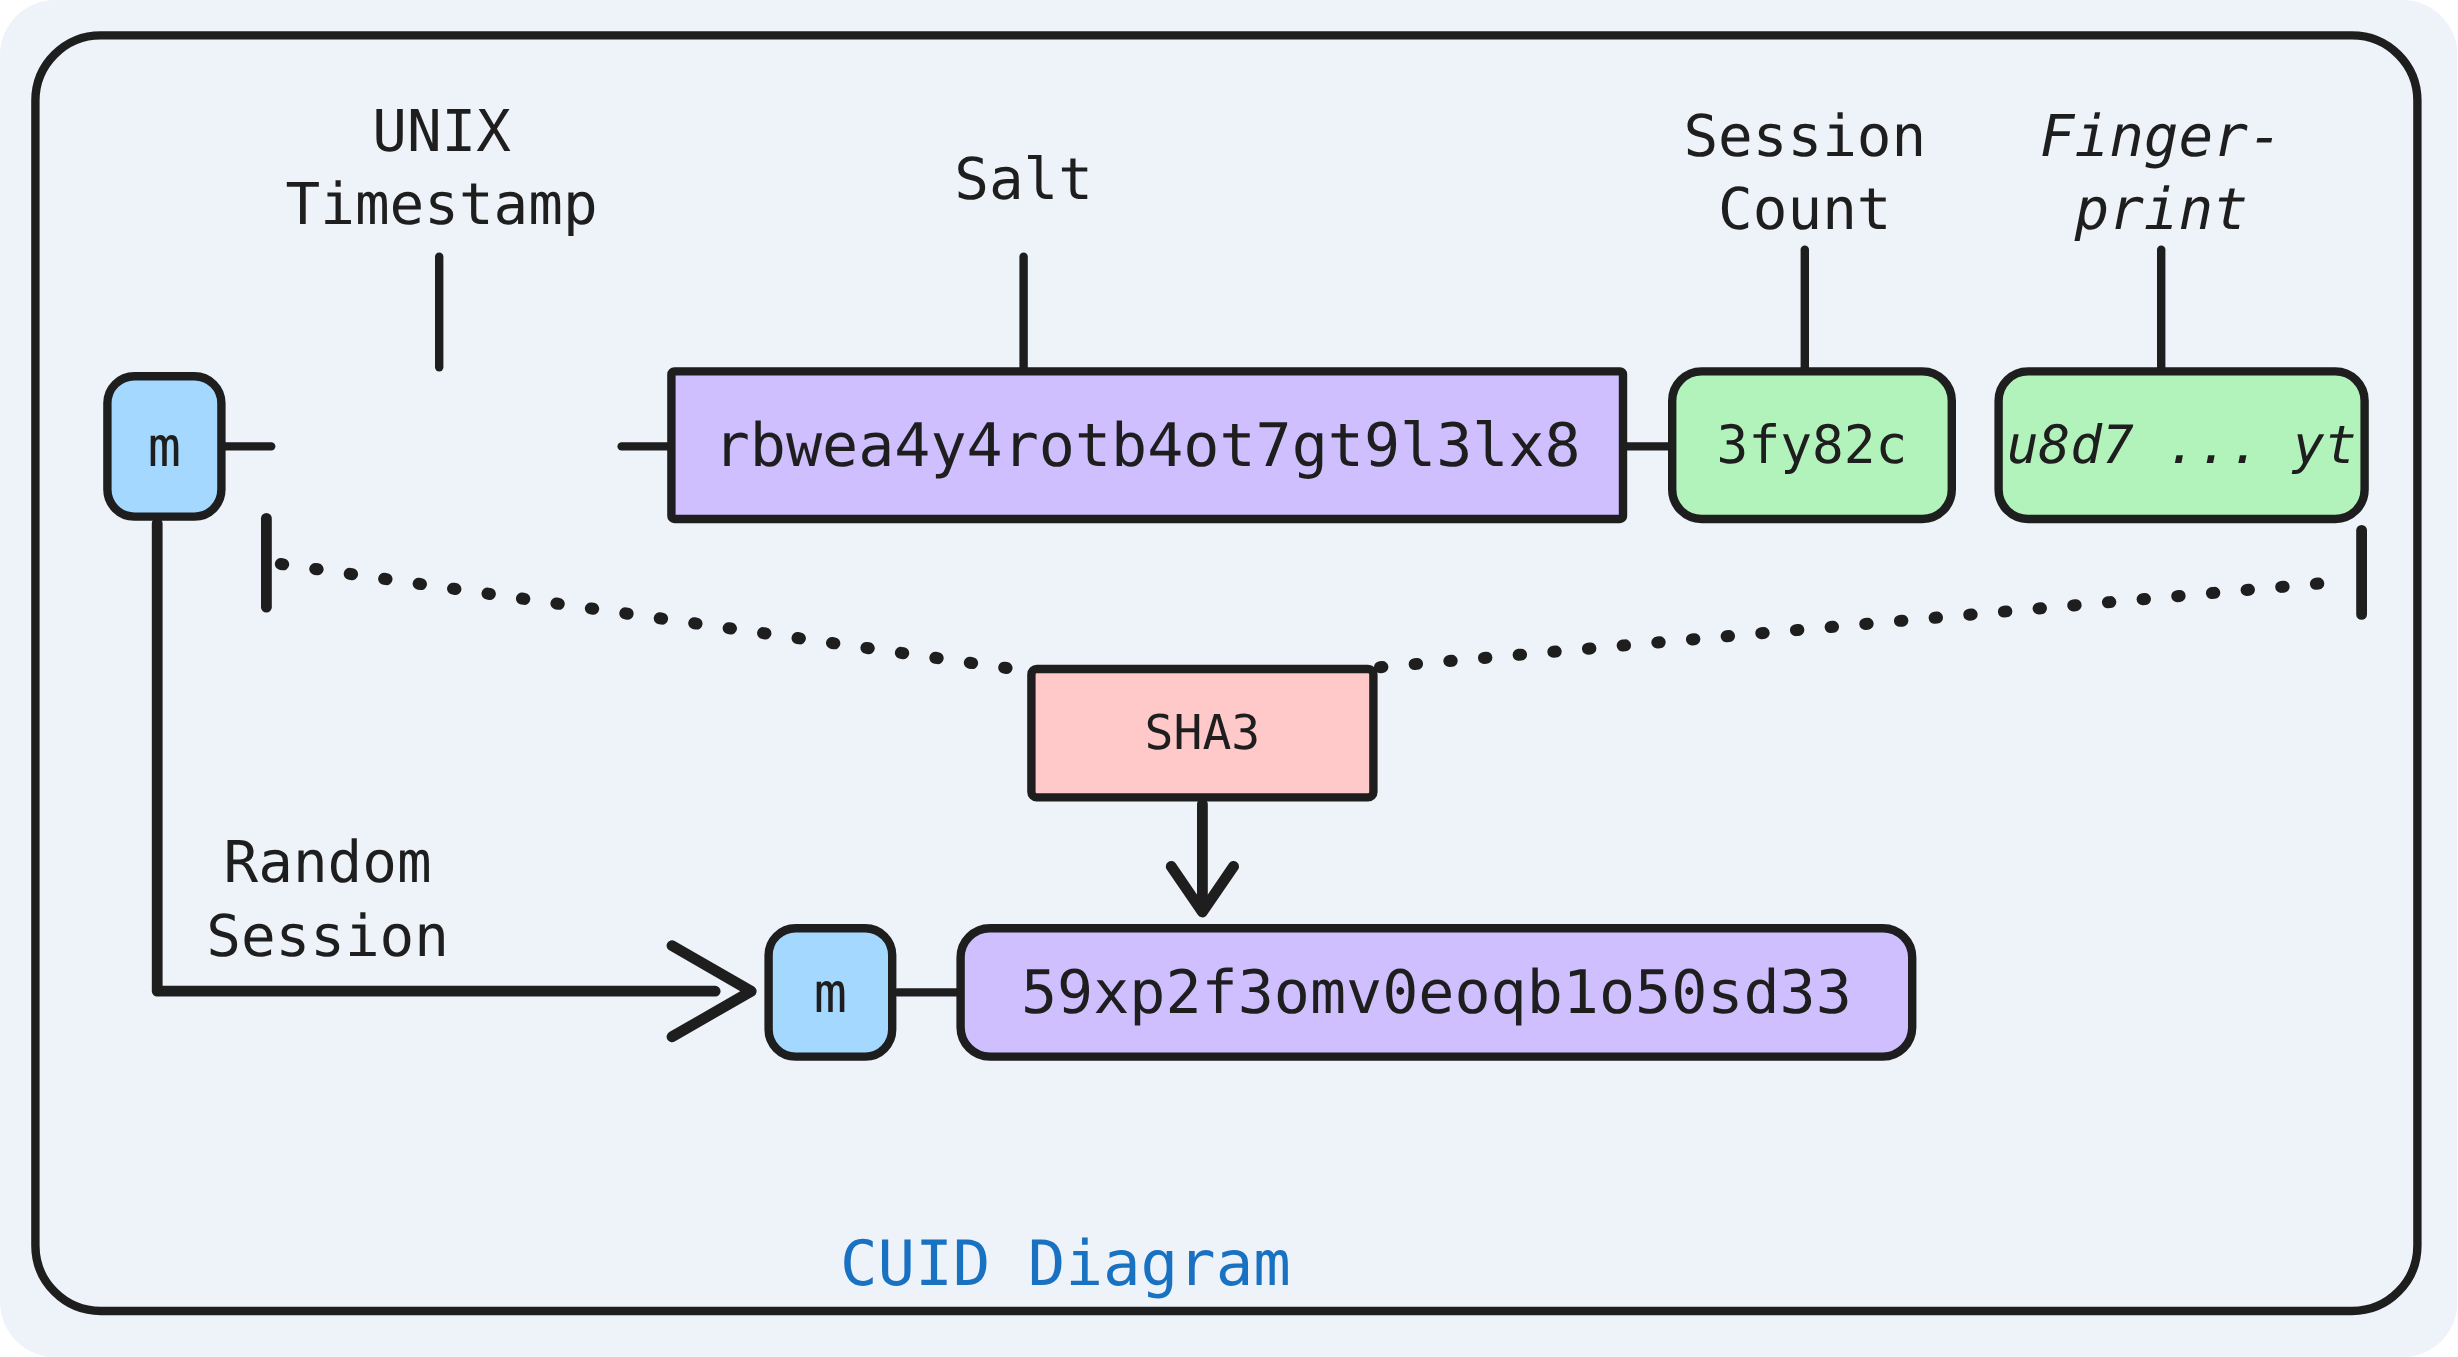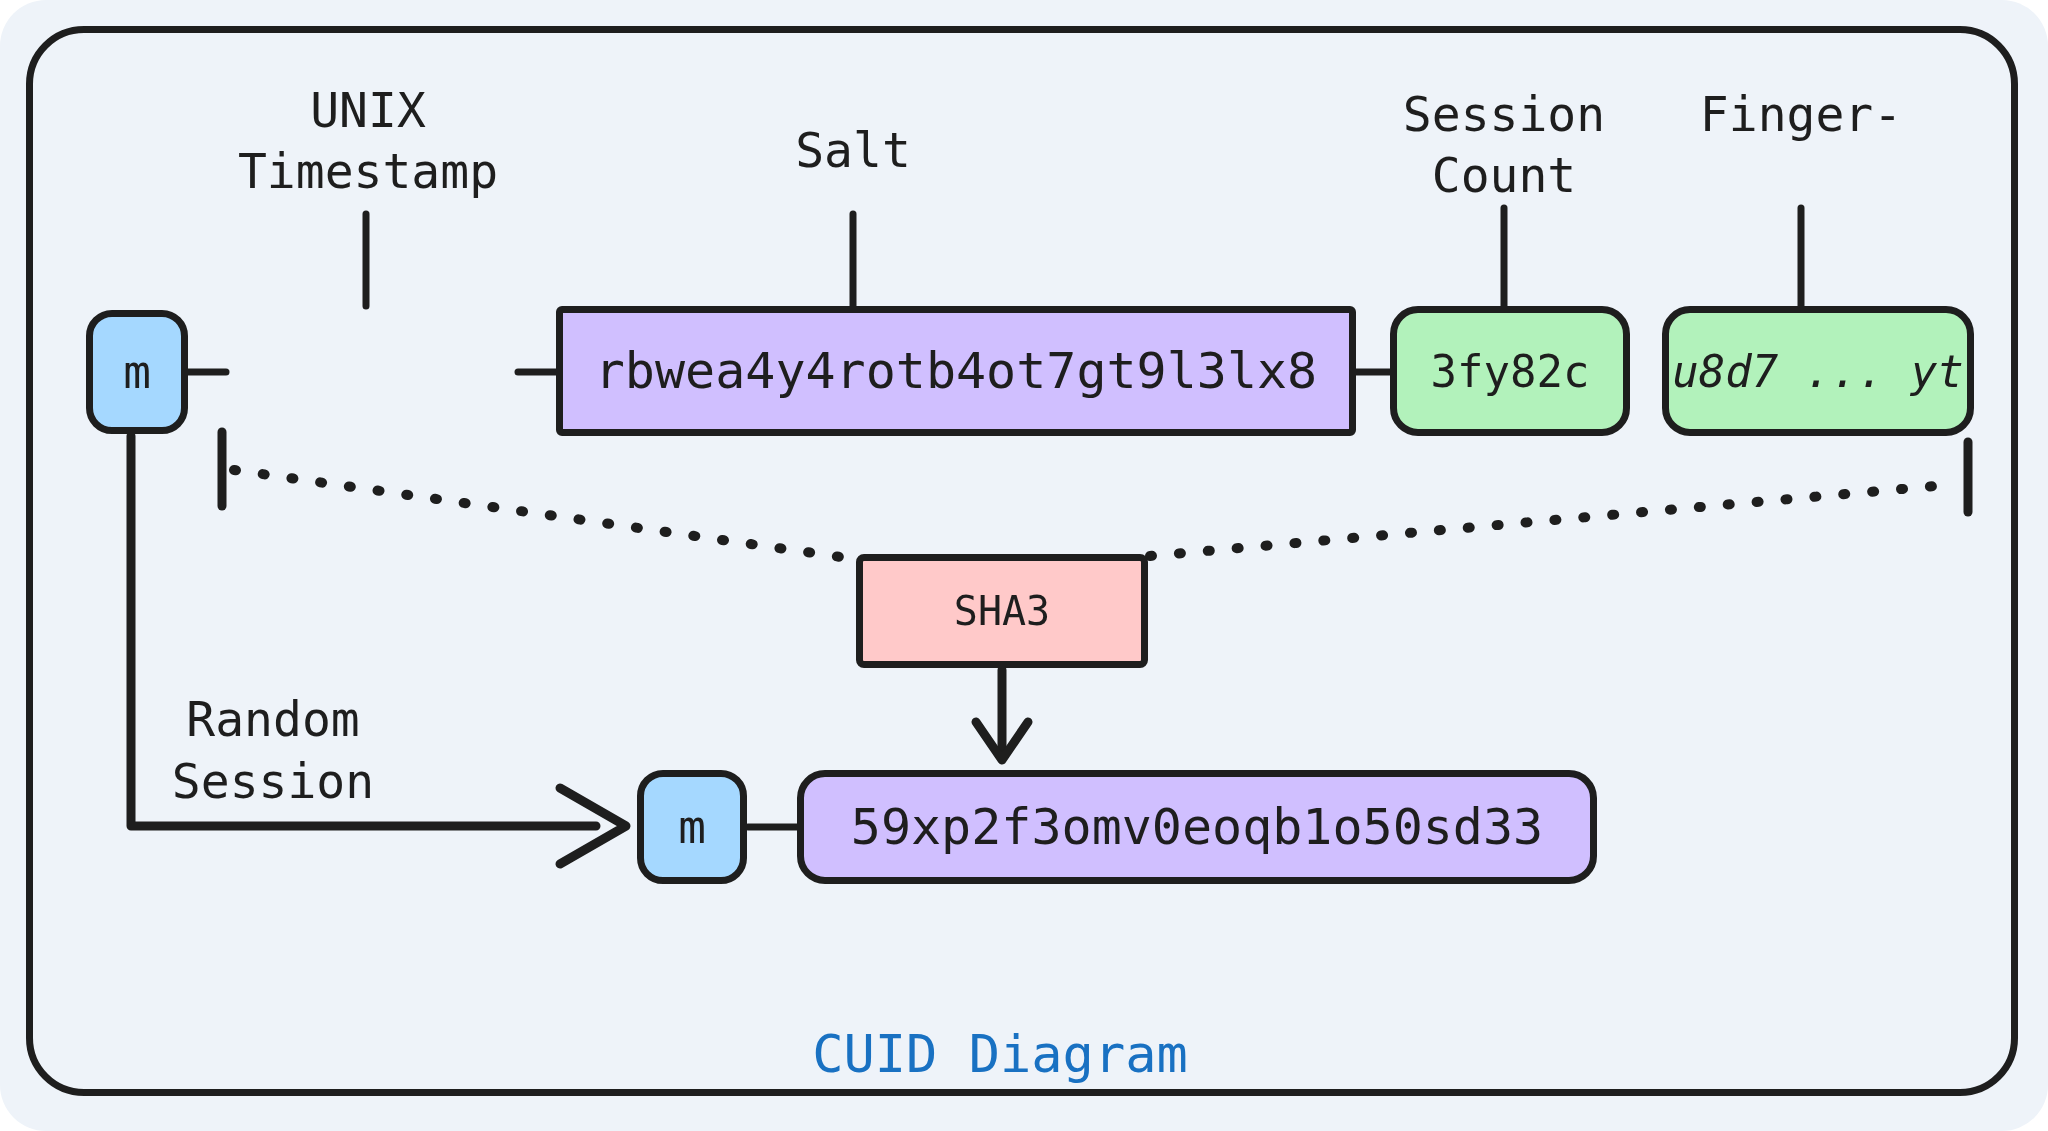--- a/index.html
+++ b/index.html
@@ -26,21 +26,21 @@
   }
   .fill-pink{background:var(--c-pink);}
   .fill-blue{background:var(--c-blue);}
   .fill-violet{background:var(--c-violet);}
   .fill-green{background:var(--c-green);}
   .lbl{
     position:absolute;text-align:center;color:var(--c-stroke);
     font-size:48px;line-height:61px;white-space:nowrap;
   }
   .title{
-    position:absolute;text-align:center;color:var(--c-title);
+    position:absolute;color:var(--c-title);
     font-size:52px;line-height:62px;white-space:nowrap;
   }
 </style>
 </head>
 <body>
 
 <div class="stage">
   <div class="panel"></div>
   <div class="frame"></div>
 
@@ -72,22 +72,23 @@
     <div>UNIX</div>
     <div>Timestamp</div>
   </div>
   <div class="lbl" style="left:703px;top:120px;width:300px;">
     <div>Salt</div>
   </div>
   <div class="lbl" style="left:1304px;top:84px;width:400px;">
     <div>Session</div>
     <div>Count</div>
   </div>
-  <div class="lbl" style="left:1601px;top:84px;width:400px;">
+  <div class="lbl" style="left:1601px;top:84px;width:400px;font-style:italic;">
     <div>Finger-</div>
+    <div>print</div>
   </div>
 
   <div class="node fill-blue" style="left:86px;top:310px;width:102px;height:124px;border-radius:26px;font-size:46px;">m</div>
   <div class="node fill-violet" style="left:556px;top:306px;width:800px;height:130px;border-radius:6px;font-size:50px;">rbwea4y4rotb4ot7gt9l3lx8</div>
   <div class="node fill-green" style="left:1390px;top:306px;width:240px;height:130px;border-radius:28px;font-size:44px;">3fy82c</div>
   <div class="node fill-green" style="left:1662px;top:306px;width:312px;height:130px;border-radius:28px;font-size:44px;font-style:italic;">u8d7 ... yt</div>
 
   <div class="node fill-pink" style="left:856px;top:554px;width:292px;height:114px;border-radius:8px;font-size:40px;">SHA3</div>
 
   <div class="lbl" style="left:73px;top:688px;width:400px;line-height:62px;">

